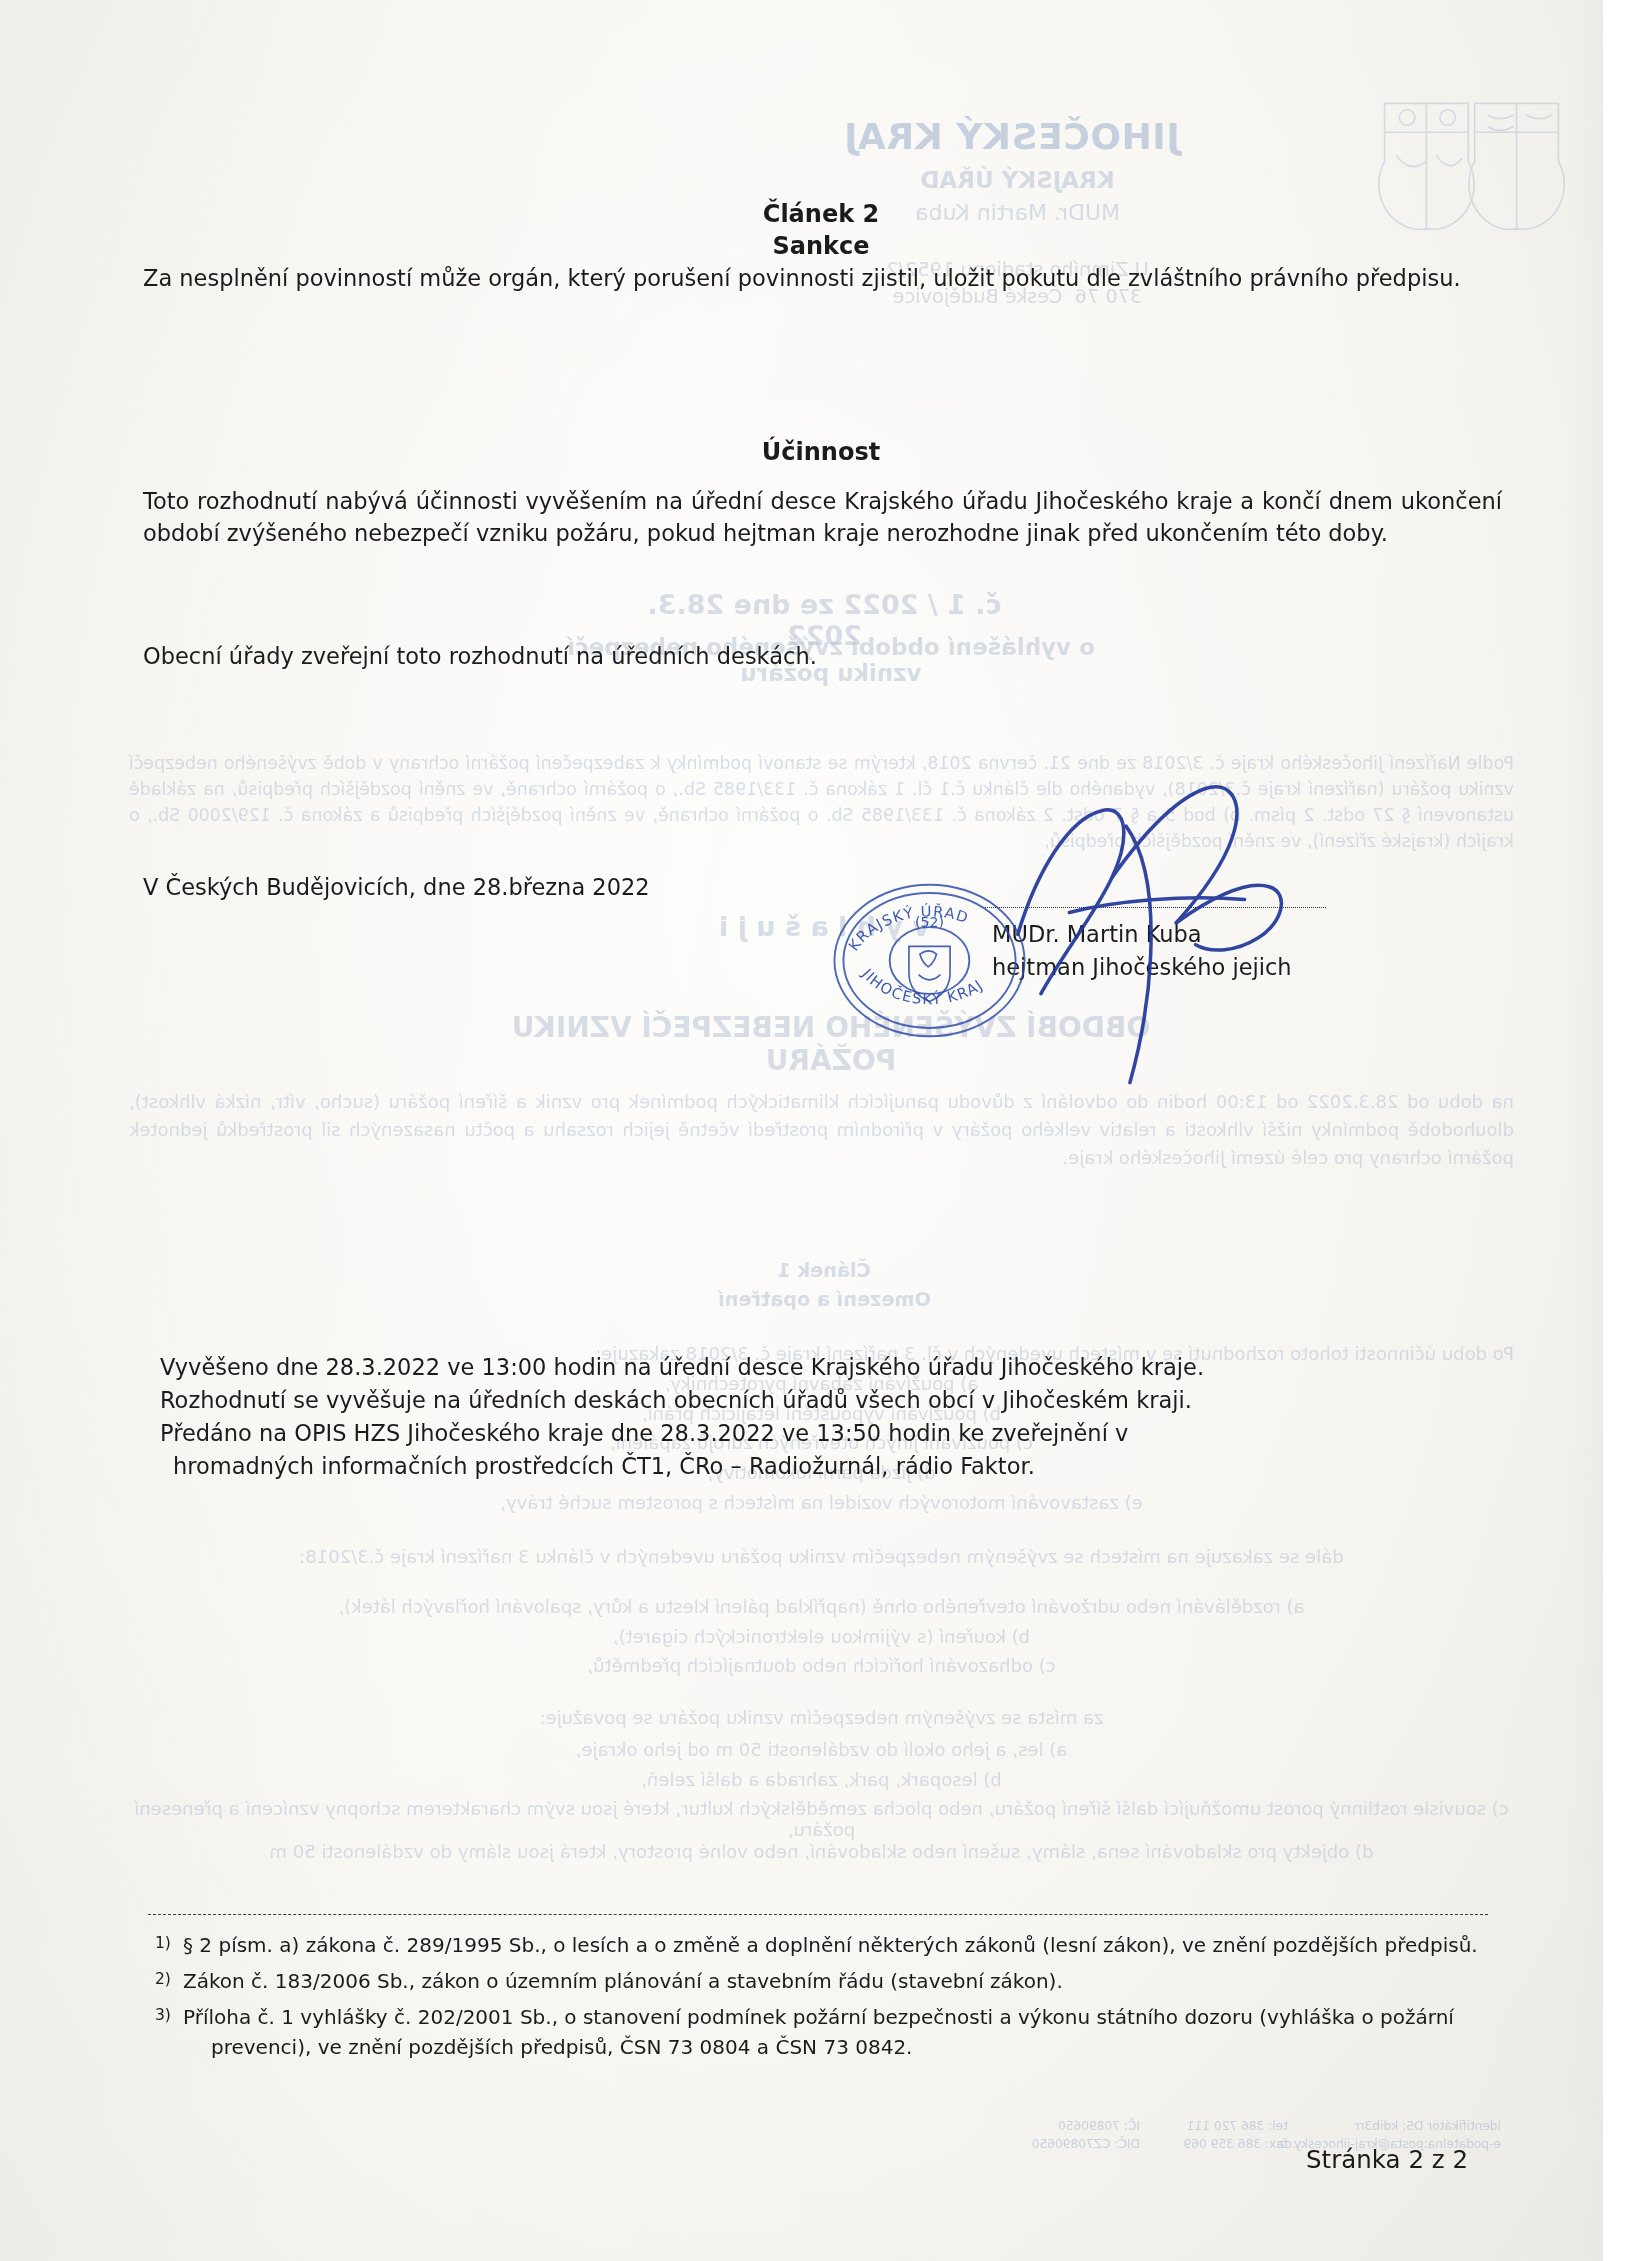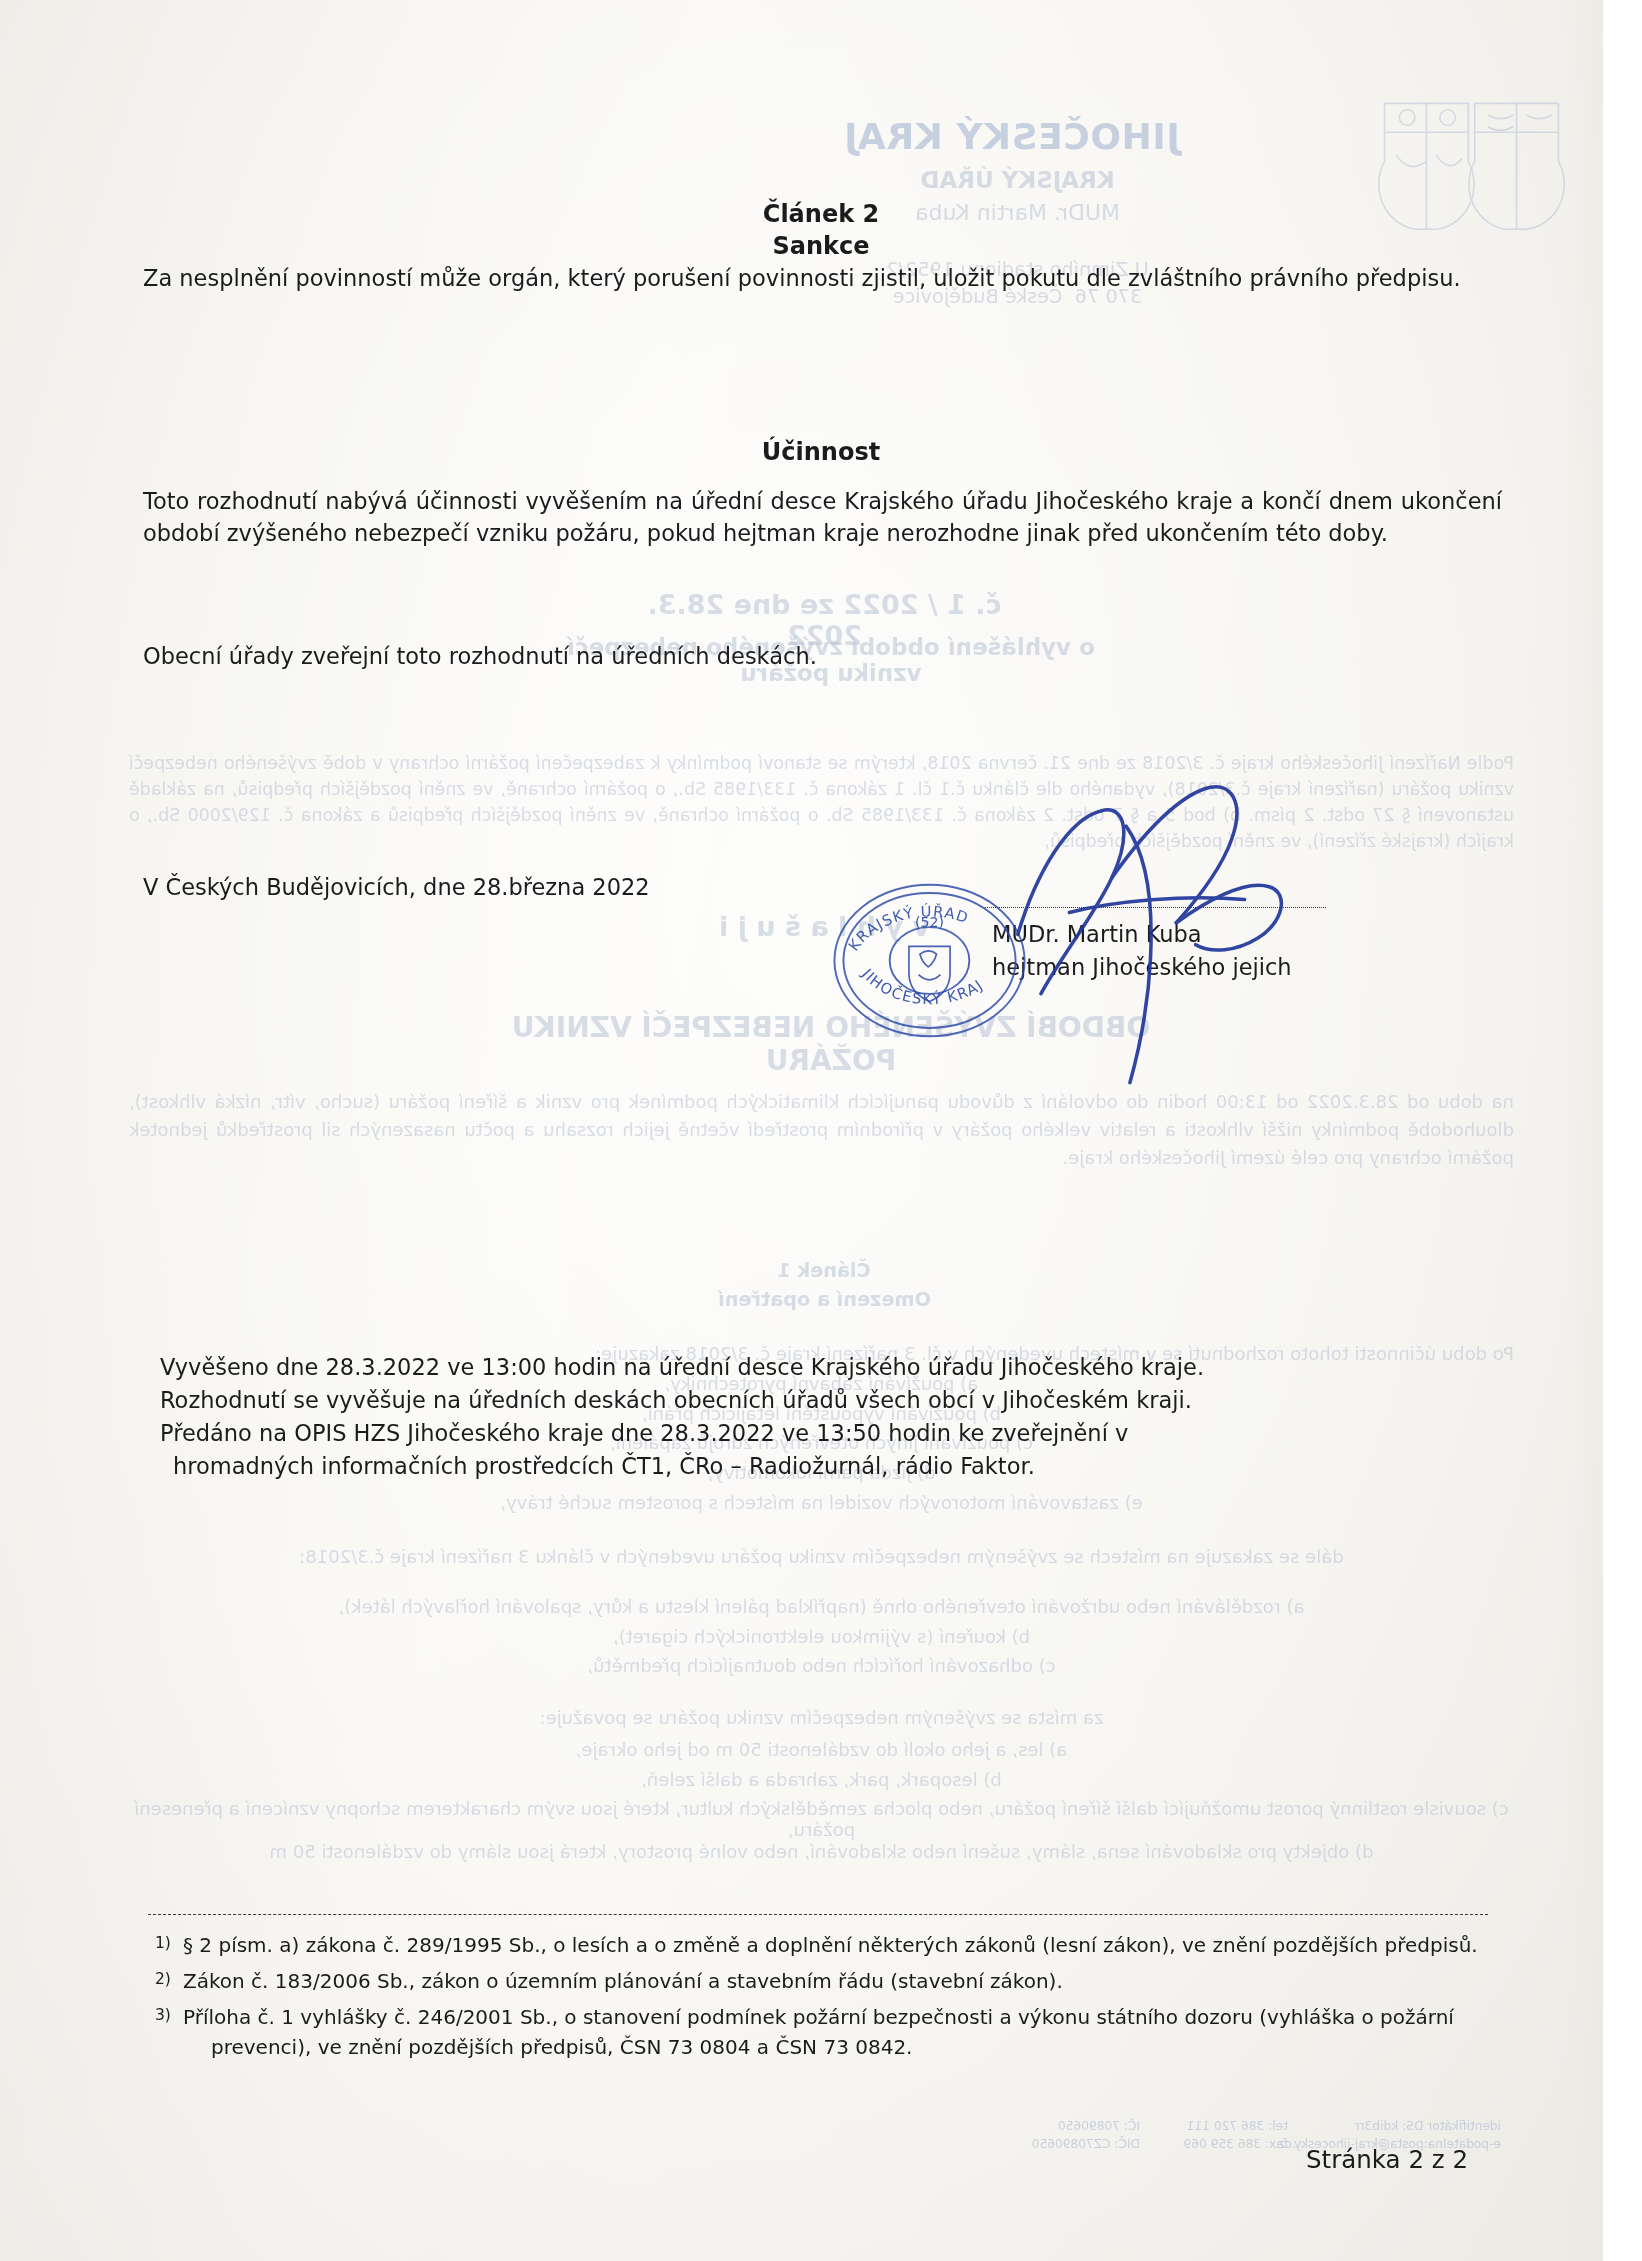--- a/index.html
+++ b/index.html
@@ -307,21 +307,21 @@
       <div class="fn">
         <sup>1)</sup>
         <span>§ 2 písm. a) zákona č. 289/1995 Sb., o lesích a o změně a doplnění některých zákonů (lesní zákon), ve znění pozdějších předpisů.</span>
       </div>
       <div class="fn">
         <sup>2)</sup>
         <span>Zákon č. 183/2006 Sb., zákon o územním plánování a stavebním řádu (stavební zákon).</span>
       </div>
       <div class="fn">
         <sup>3)</sup>
-        <span>Příloha č. 1 vyhlášky č. 246/2001 Sb., o stanovení podmínek požární bezpečnosti a výkonu státního dozoru (vyhláška o požární</span>
+        <span>Příloha č. 1 vyhlášky č. 202/2001 Sb., o stanovení podmínek požární bezpečnosti a výkonu státního dozoru (vyhláška o požární</span>
         <span class="indent2">prevenci), ve znění pozdějších předpisů, ČSN 73 0804 a ČSN 73 0842.</span>
       </div>
     </div>
 
     <div class="page-no">Stránka 2 z 2</div>
   </div>
 
   <div class="right-edge"></div>
   <div class="right-white"></div>
 </div>

